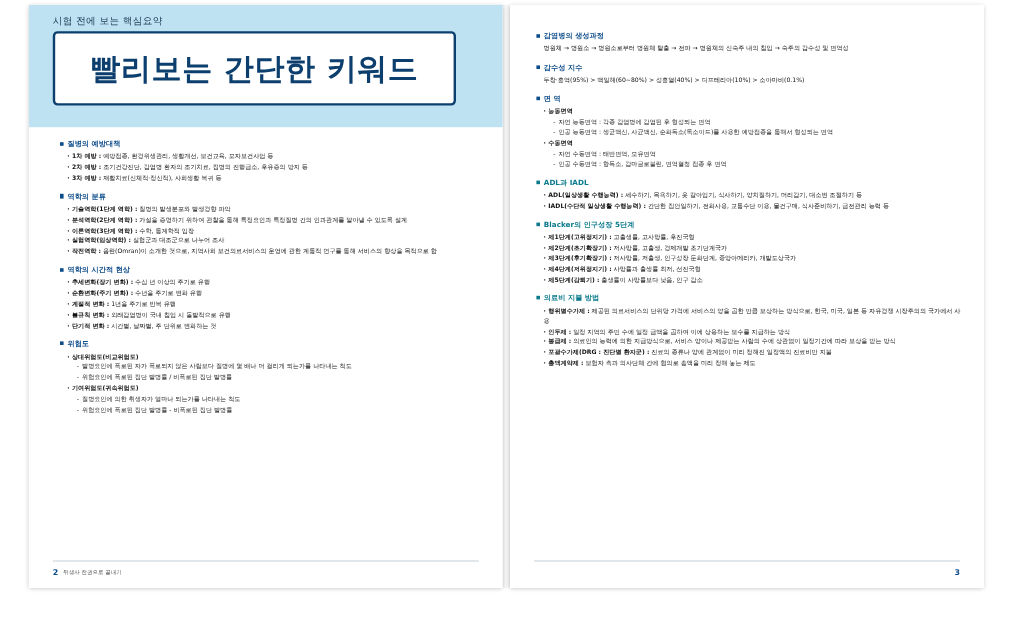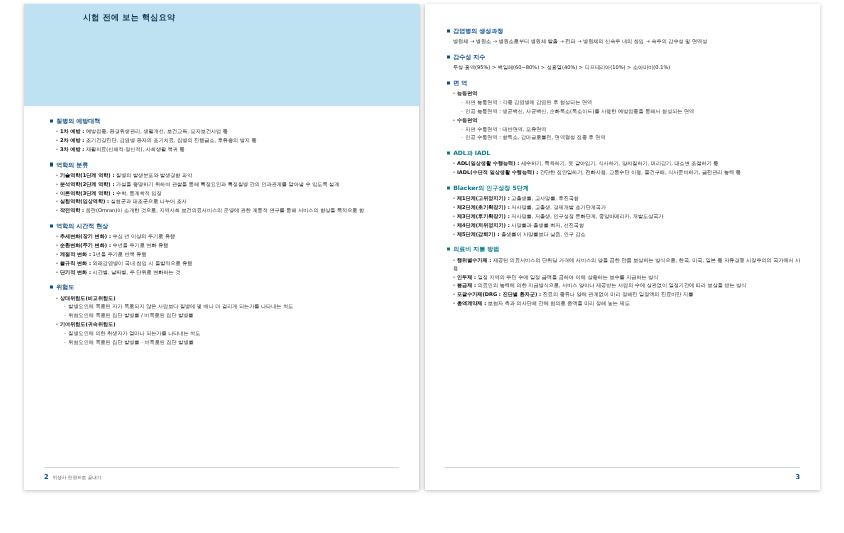--- a/index.html
+++ b/index.html
@@ -26,21 +26,21 @@
   .page-left{left:24px;width:395px;}
   .page-right{right:24px;width:395px;}
 
   
   .hdr-band{
     position:absolute;left:0;top:0;width:100%;height:102px;
     background:#bfe2f2;
   }
   .hdr-kicker{
     position:absolute;left:20px;top:8px;
-    font-size:8px;font-weight:bold;color:#15354f;letter-spacing:0.3px;margin-left:39px;
+    font-size:8px;font-weight:normal;color:#15354f;letter-spacing:0.3px;
   }
   .hdr-title-box{
     position:absolute;left:20px;top:22px;width:332px;height:58px;
     background:#ffffff;border:2.5px solid #0d3f6e;border-radius:4px;
     display:flex;align-items:center;justify-content:center;
   }
   .hdr-title{
     font-size:25px;font-weight:bold;color:#0d3f6e;letter-spacing:0.5px;
   }
 
@@ -87,20 +87,23 @@
 </head>
 <body>
 
 <div class="spread">
 
   <div class="gutter"></div>
 
   <div class="page page-left">
     <div class="hdr-band"></div>
     <div class="hdr-kicker">시험 전에 보는 핵심요약</div>
+    <div class="hdr-title-box">
+      <span class="hdr-title">빨리보는 간단한 키워드</span>
+    </div>
 
     <div class="col" id="left-col">
         <div class="blk">
           <div class="h1">
             <span class="sq"></span>
             <span>질병의 예방대책</span>
           </div>
           <div class="l1"><span class="b">1차 예방 :</span><span> 예방접종, 환경위생관리, 생활개선, 보건교육, 모자보건사업 등</span></div>
           <div class="l1"><span class="b">2차 예방 :</span><span> 조기건강진단, 감염병 환자의 조기치료, 집병의 진행금소, 후유증의 방지 등</span></div>
           <div class="l1"><span class="b">3차 예방 :</span><span> 재활치료(신체적·정신적), 사회생활 복귀 등</span></div>

